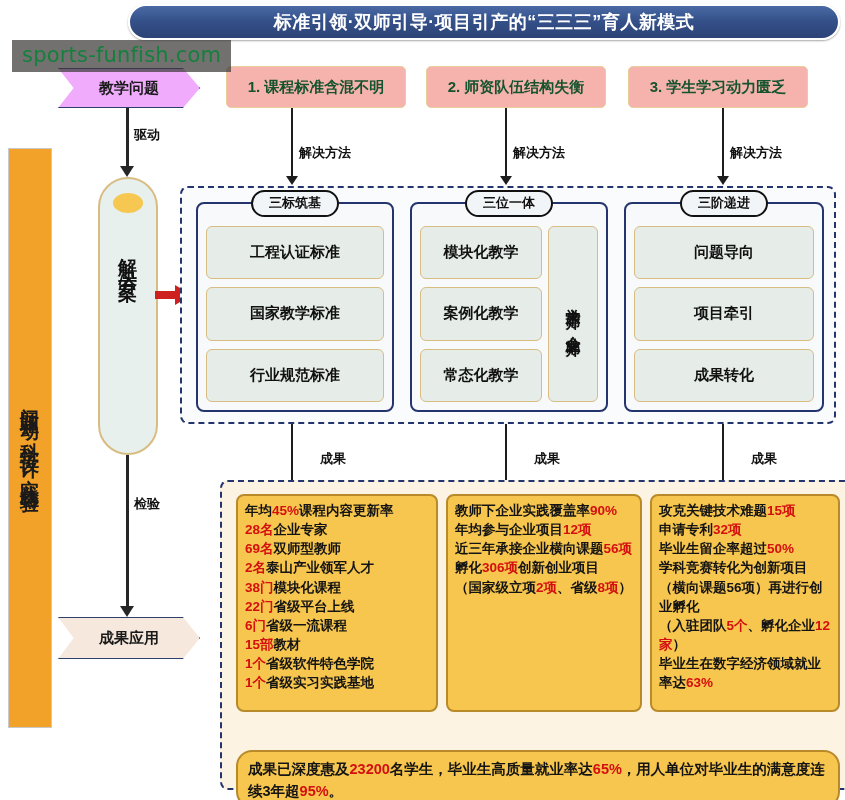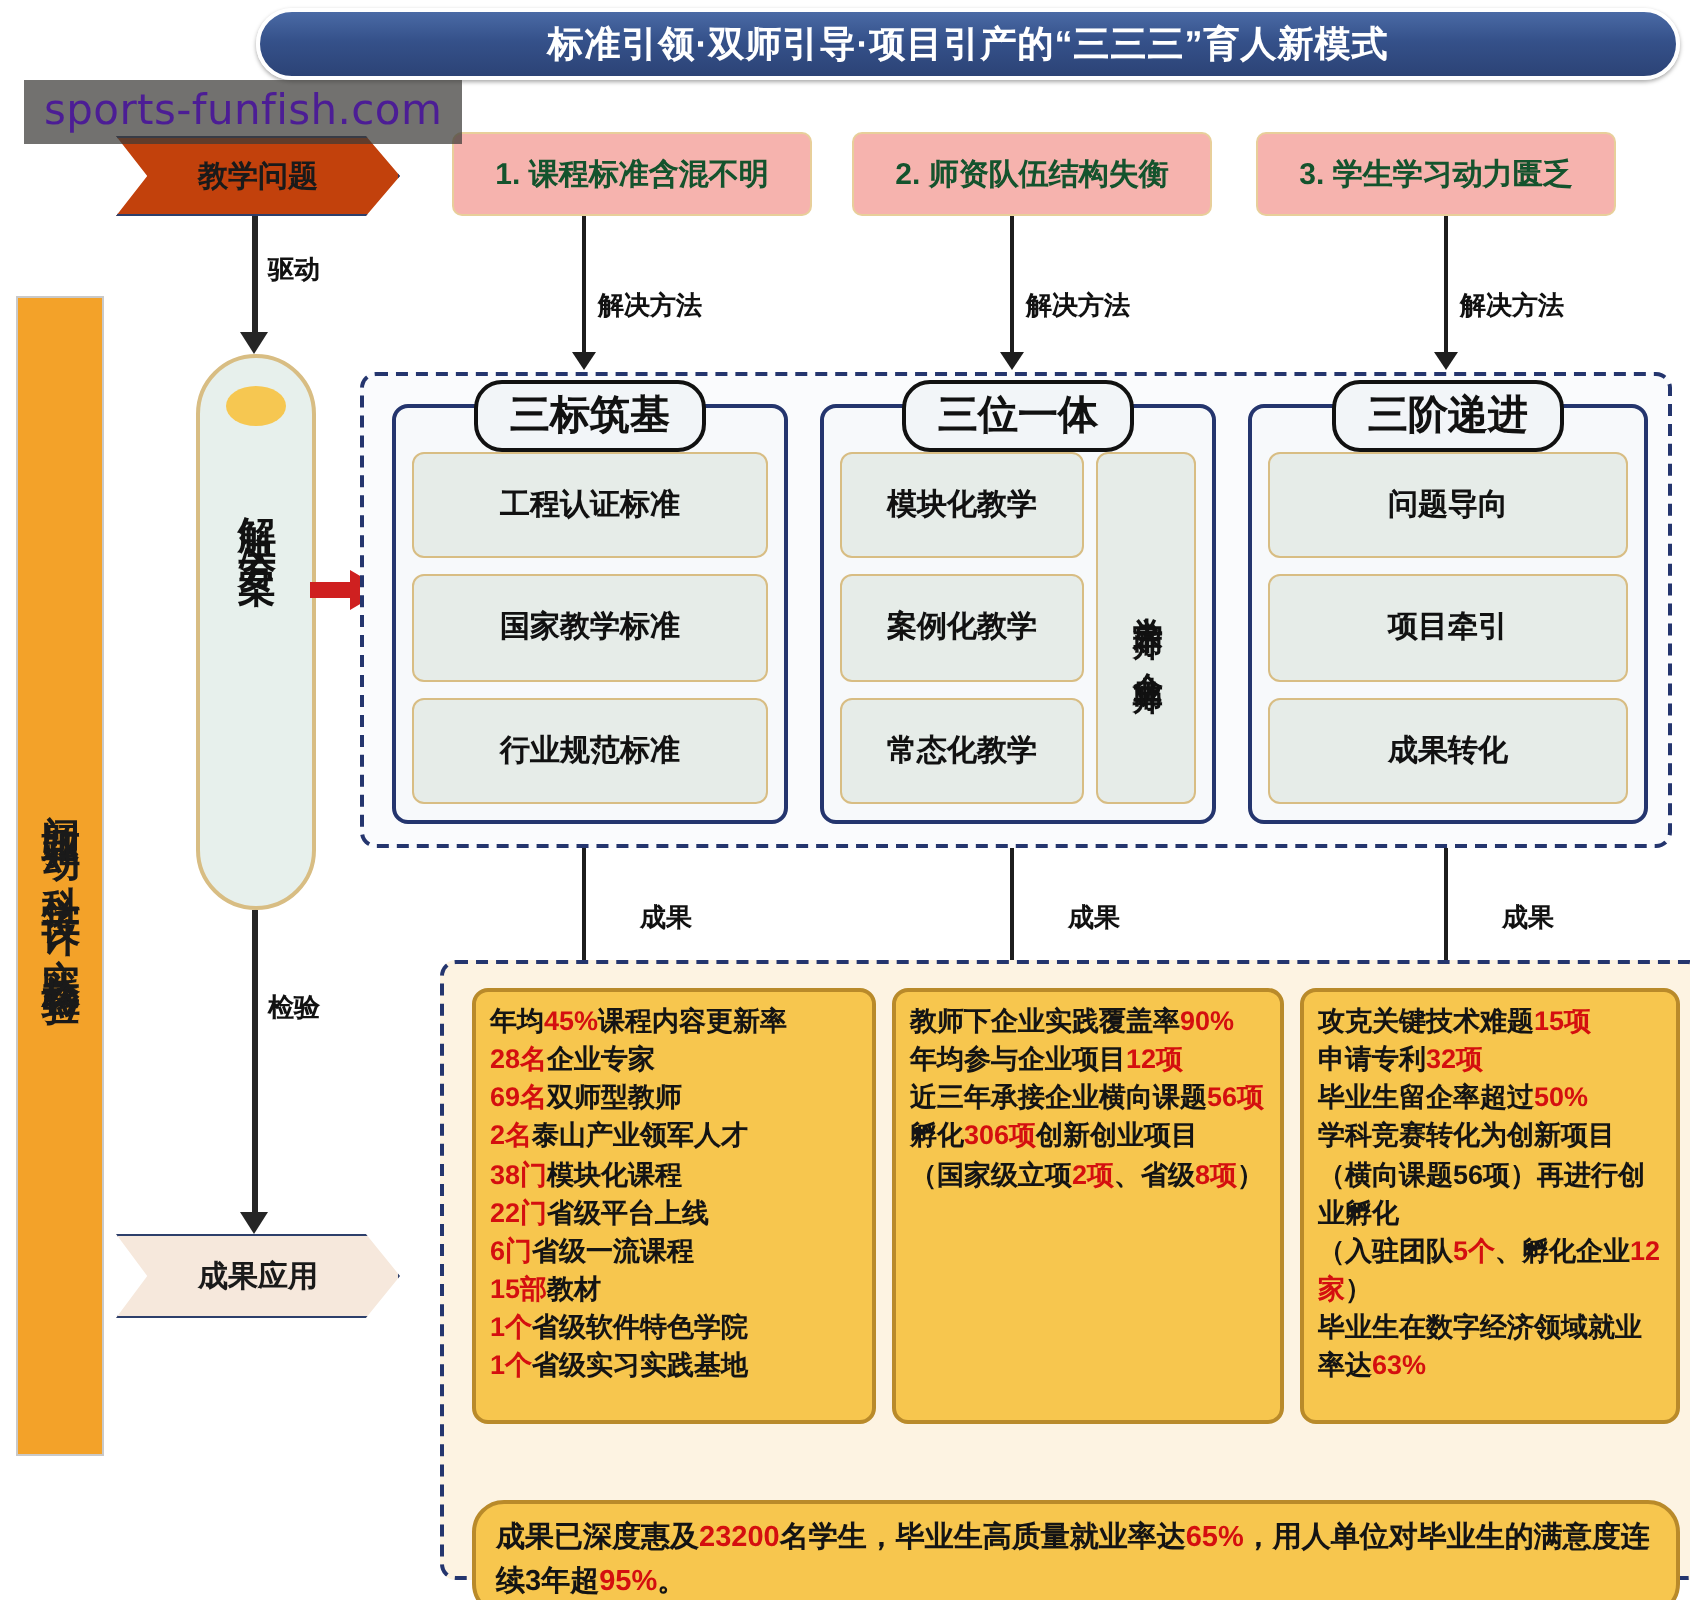--- a/index.html
+++ b/index.html
@@ -23,21 +23,21 @@
   }
   .title-banner span {
     color: #ffffff; font-size: 18px; font-weight: bold; letter-spacing: .5px;
     white-space: nowrap;
   }
 
   
   .watermark {
     position: absolute; left: 12px; top: 40px;
     background: rgba(60,58,55,.72);
-    color: #4c1d95; font-size: 21px;
+    color: #15803d; font-size: 21px;
     padding: 3px 10px 5px 10px;
     border-radius: 0;
     letter-spacing: .2px;
     z-index: 40;
     pointer-events: none;
     font-family: "DejaVu Sans", sans-serif;
   }
 
   
   .vbar {
@@ -59,21 +59,21 @@
   
   .chev {
     position: absolute;
     display: flex; align-items: center; justify-content: center;
     font-size: 15px; font-weight: bold; color: #1a1a1a;
     border: 1px solid #2d3f6b;
     clip-path: polygon(0 0, 88% 0, 100% 50%, 88% 100%, 0 100%, 11% 50%);
   }
   .chev-problem {
     left: 58px; top: 68px; width: 142px; height: 40px;
-    background: #c2410c;
+    background: #f0abfc;
   }
   .chev-result {
     left: 58px; top: 617px; width: 142px; height: 42px;
     background: #f6e8dc;
   }
 
   
   .pill {
     position: absolute; left: 98px; top: 177px; width: 60px; height: 278px;
     background: #e7f0ec;
@@ -144,21 +144,21 @@
   .sg1 { left: 14px; width: 198px; }
   .sg2 { left: 228px; width: 198px; }
   .sg3 { left: 442px; width: 200px; }
 
   .sg-head {
     position: absolute; top: -14px; left: 50%; transform: translateX(-50%);
     background: #f2f5f8;
     border: 2px solid #111;
     border-radius: 14px;
     padding: 2px 16px 3px 16px;
-    font-size: 20px; font-weight: bold; color: #111;
+    font-size: 13px; font-weight: bold; color: #111;
     white-space: nowrap;
     z-index: 3;
   }
 
   .sg-body { position: absolute; inset: 22px 8px 8px 8px; display: flex; gap: 6px; }
   .sg-col { flex: 1; display: flex; flex-direction: column; gap: 8px; }
 
   .sitem {
     flex: 1;
     background: #e6ece8;

